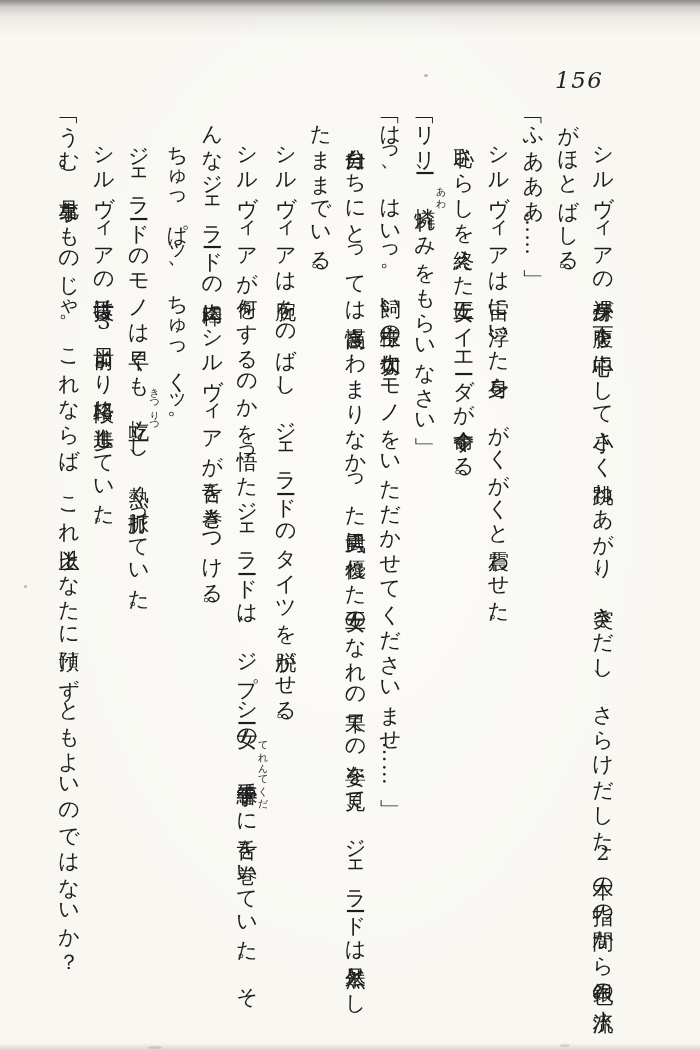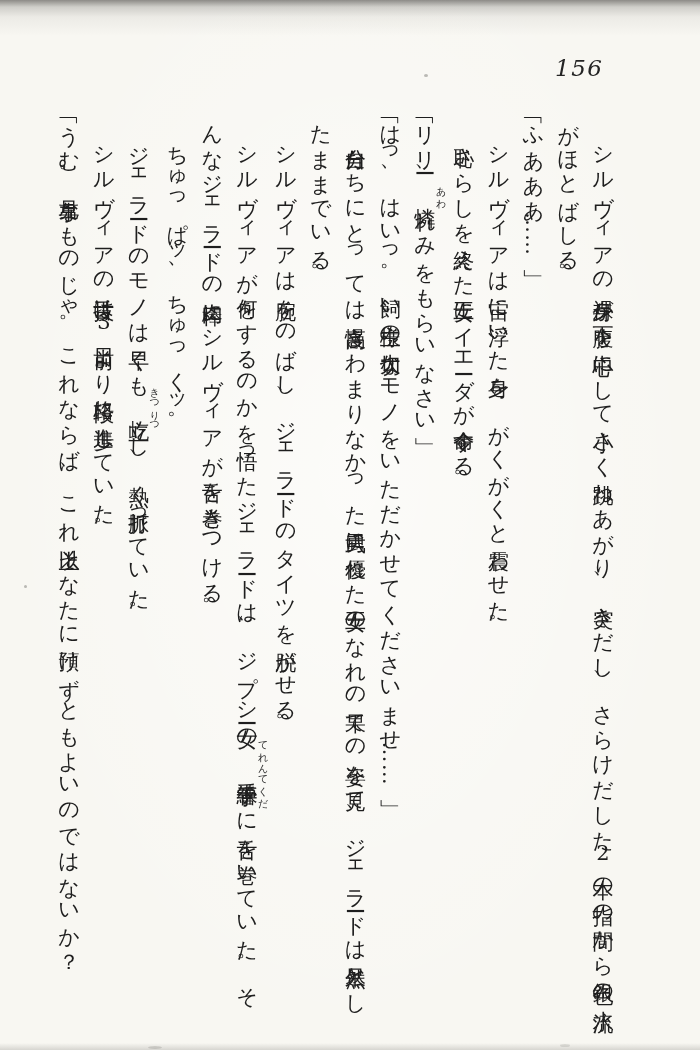--- a/index.html
+++ b/index.html
@@ -29,21 +29,21 @@
     position:absolute;bottom:0;left:0;right:0;height:7px;
     background:linear-gradient(0deg, rgba(82,80,76,0.20) 0px, rgba(82,80,76,0) 7px);
   }
   .speck{position:absolute;background:rgba(70,68,64,0.35);border-radius:50%;}
   .speck.s1{left:424px;top:74px;width:4px;height:3px;}
   .speck.s2{left:24px;top:585px;width:3px;height:3px;}
   .speck.s3{left:148px;top:1046px;width:14px;height:3px;opacity:.5;}
   .speck.s4{left:560px;top:1044px;width:10px;height:3px;opacity:.4;}
 
   .page-number{
-    position:absolute;left:555px;top:55px;
+    position:absolute;left:555px;top:67px;
     font-size:23px;font-style:italic;
     letter-spacing:1.5px;color:#242424;
   }
 
   .body-text{
     position:absolute;
     top:110px;right:80px;
     height:900px;width:558px;
     writing-mode:vertical-rl;
     -webkit-writing-mode:vertical-rl;

